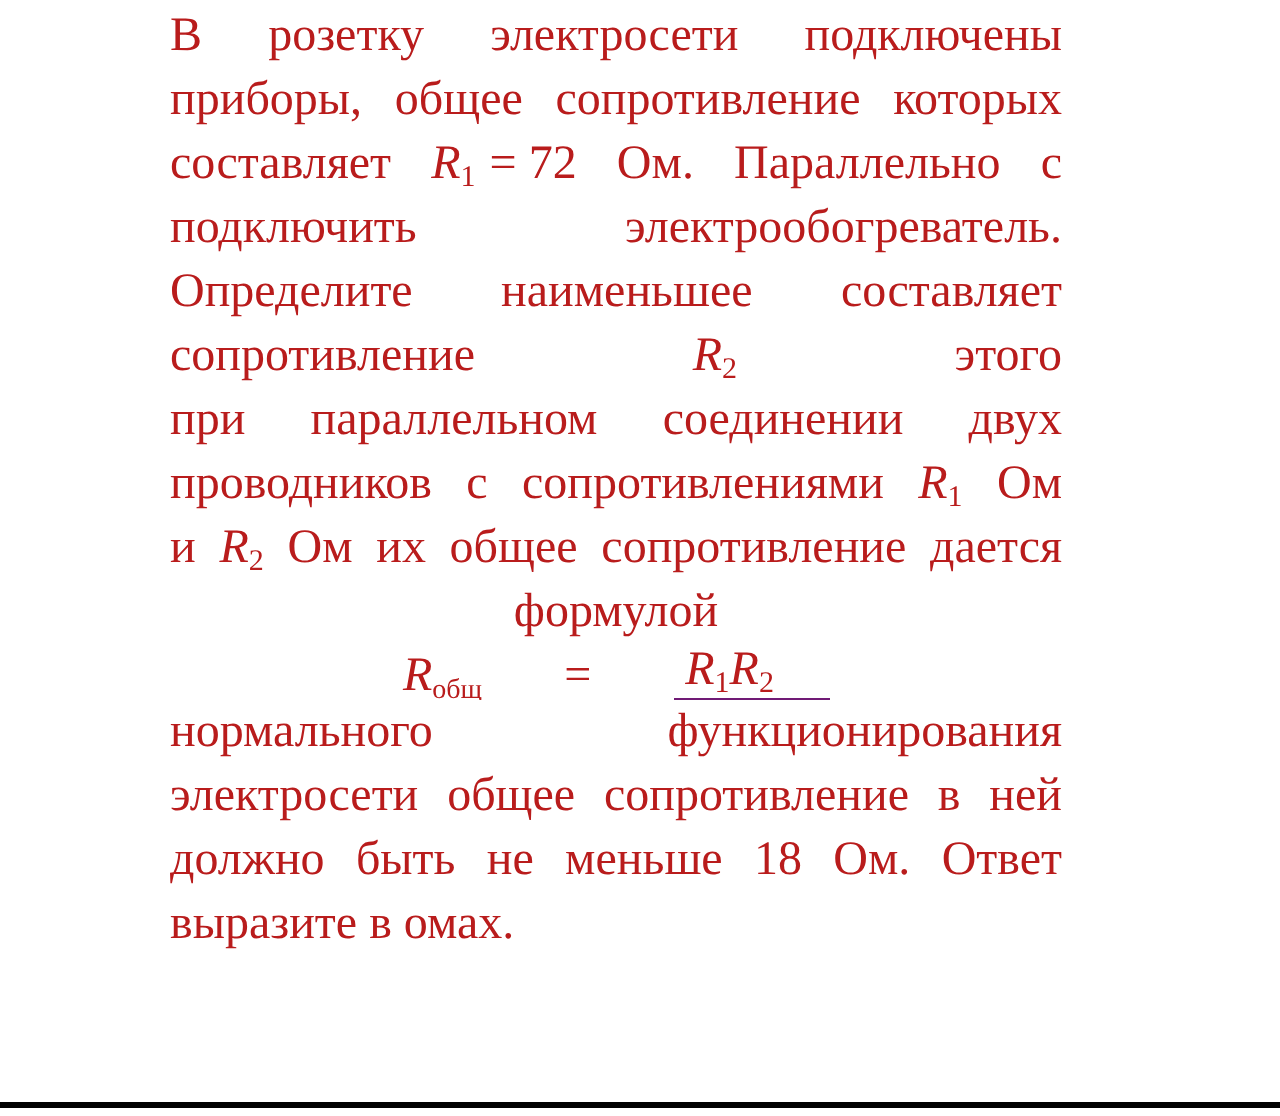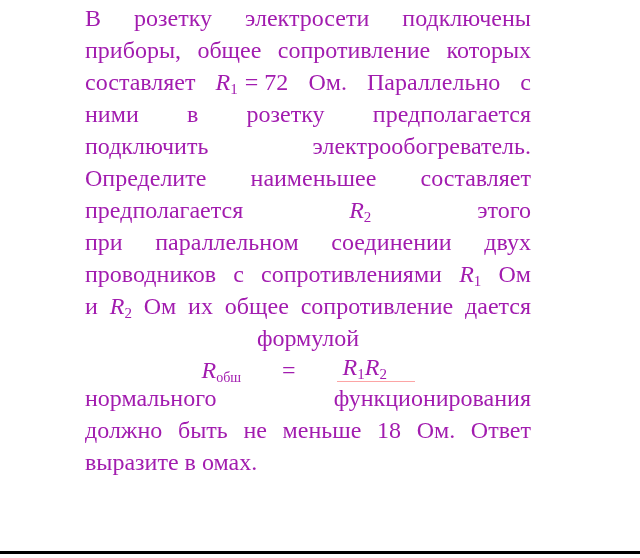--- a/index.html
+++ b/index.html
@@ -1,20 +1,20 @@
 <!DOCTYPE html>
 <html><head>
 <meta charset="utf-8">
 <style>
   html,body{margin:0;padding:0;background:#ffffff;}
   .page{
     position:relative;
     width:640px;height:558px;
     background:#ffffff;
-    color:#a21caf;
+    color:#b91c1c;
     font-family:"Liberation Serif","DejaVu Serif",serif;
     overflow:hidden;
   }
   .textblock{
     position:absolute;left:85px;top:2px;width:446px;
   }
   .line{
     font-size:24px;
     line-height:32px;
     text-align:justify;
@@ -43,21 +43,21 @@
     flex-direction:column;
   }
   .fm{display:inline-flex;align-items:flex-start;white-space:nowrap;gap:32px;}
   .eq{margin:0 9px;}
   .frac{
     display:inline-block;
     text-align:center;
     vertical-align:middle;
   }
   .num,.den{display:block;padding:0 6px;line-height:27px;}
-  .num{border-bottom:2px solid #fca5a5;}
+  .num{border-bottom:2px solid #701a75;}
   .plus{margin:0 4px;}
   .rule{
     position:absolute;left:0;top:551px;
     width:640px;height:3px;
     background:#000000;
   }
 </style>
 </head>
 <body>
 
@@ -66,26 +66,25 @@
 
     <div class="line">В розетку электросети подключены</div>
     <div class="line">приборы, общее сопротивление которых</div>
 
     <div class="line">
       <span>составляет</span>
       <span class="mathunit"><i>R</i><sub>1</sub><span class="mq">= 72</span></span>
       <span>Ом. Параллельно с</span>
     </div>
 
-    <div class="line">ними в розетку предполагается</div>
     <div class="line">подключить электрообогреватель.</div>
     <div class="line">Определите наименьшее составляет</div>
 
     <div class="line">
-      <span>предполагается</span>
+      <span>сопротивление</span>
       <span class="mathunit"><i>R</i><sub>2</sub></span>
       <span>этого</span>
     </div>
 
     <div class="line">при параллельном соединении двух</div>
 
     <div class="line">
       <span>проводников с сопротивлениями</span>
       <span class="mathunit"><i>R</i><sub>1</sub></span>
       <span>Ом</span>
@@ -106,19 +105,20 @@
           <span class="num"><i>R</i><sub>1</sub><i>R</i><sub>2</sub></span>
           <span class="den"><i>R</i><sub>1</sub><span class="plus">+</span><i>R</i><sub>2</sub></span>
         </span>
       </span>
       <span>(Ом),</span>
       <span>а</span>
       <span>для</span>
     </div>
 
     <div class="line">нормального функционирования</div>
+    <div class="line">электросети общее сопротивление в ней</div>
     <div class="line">должно быть не меньше 18 Ом. Ответ</div>
     <div class="line last">выразите в омах.</div>
 
   </div>
 
   <div class="rule"></div>
 </div>
 
 </body></html>

